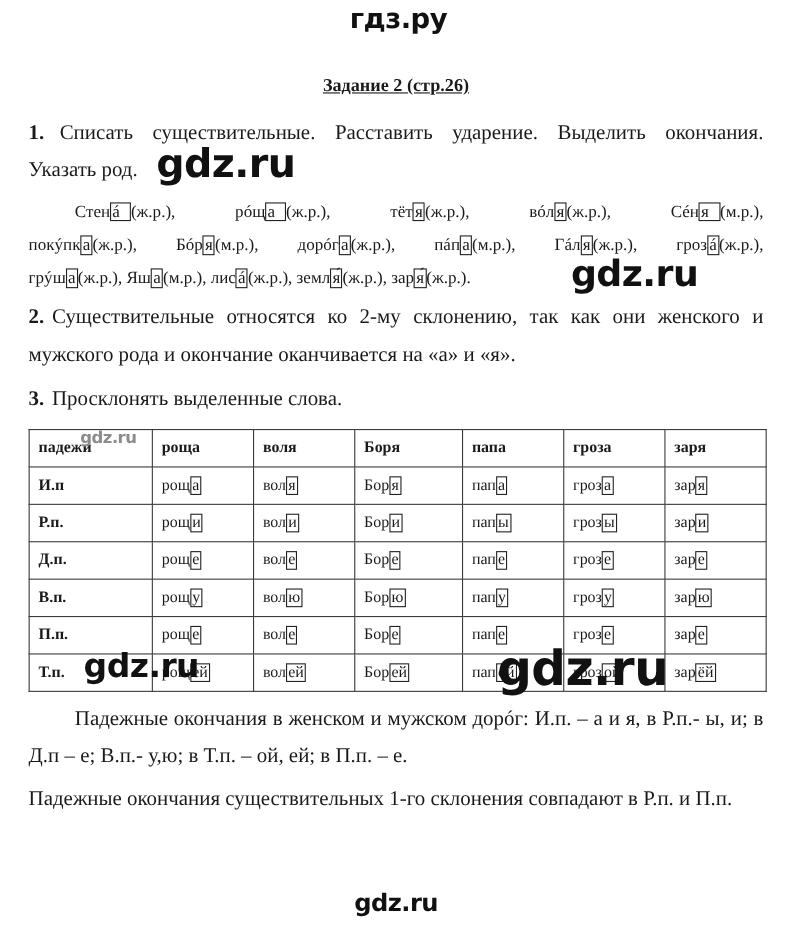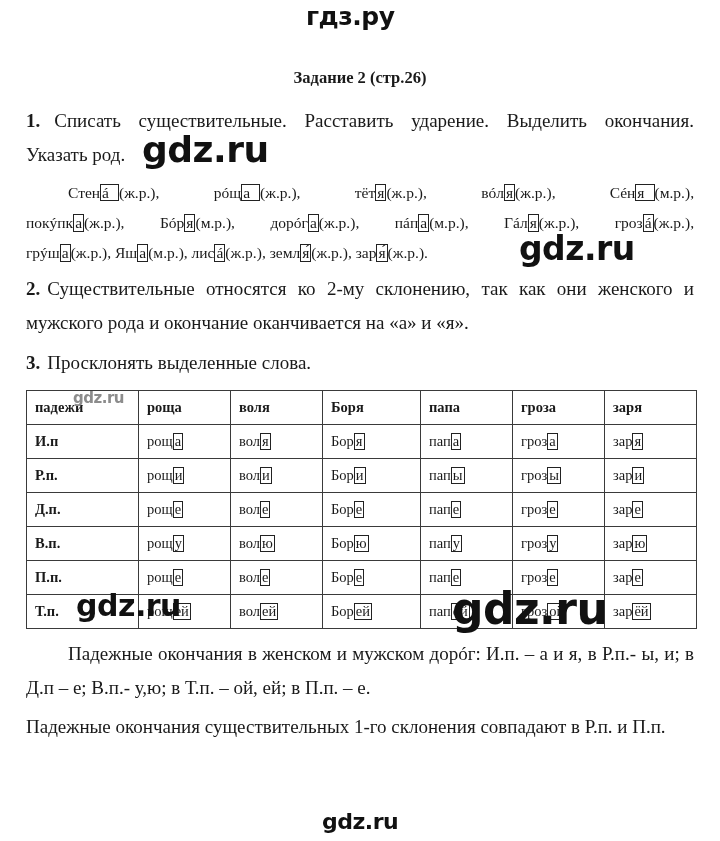--- a/index.html
+++ b/index.html
@@ -14,41 +14,42 @@
     position: relative;
     overflow: hidden;
     font-family: "Liberation Serif", "DejaVu Serif", serif;
     color: #1a1a1a;
   }
 
   
   .site-logo {
     position: absolute;
     top: 2px;
-    left: 306px;
+    left: 318px;
     font-family: "DejaVu Sans", "Liberation Sans", sans-serif;
     font-weight: 700;
     font-size: 25px;
     letter-spacing: -0.5px;
     color: #111111;
   }
 
   
   .page {
     position: absolute;
     top: 68px;
     left: 26px;
     width: 668px;
   }
 
   .task-title {
     text-align: center;
     font-weight: 700;
     font-size: 16.5px;
     margin: 0 0 16px 0;
+    text-decoration: underline;
   }
 
   p.para {
     margin: 0 0 6px 0;
     font-size: 19px;
     line-height: 1.78;
     text-align: justify;
     text-justify: inter-word;
   }
   p.para.nojust { text-align: left; }

